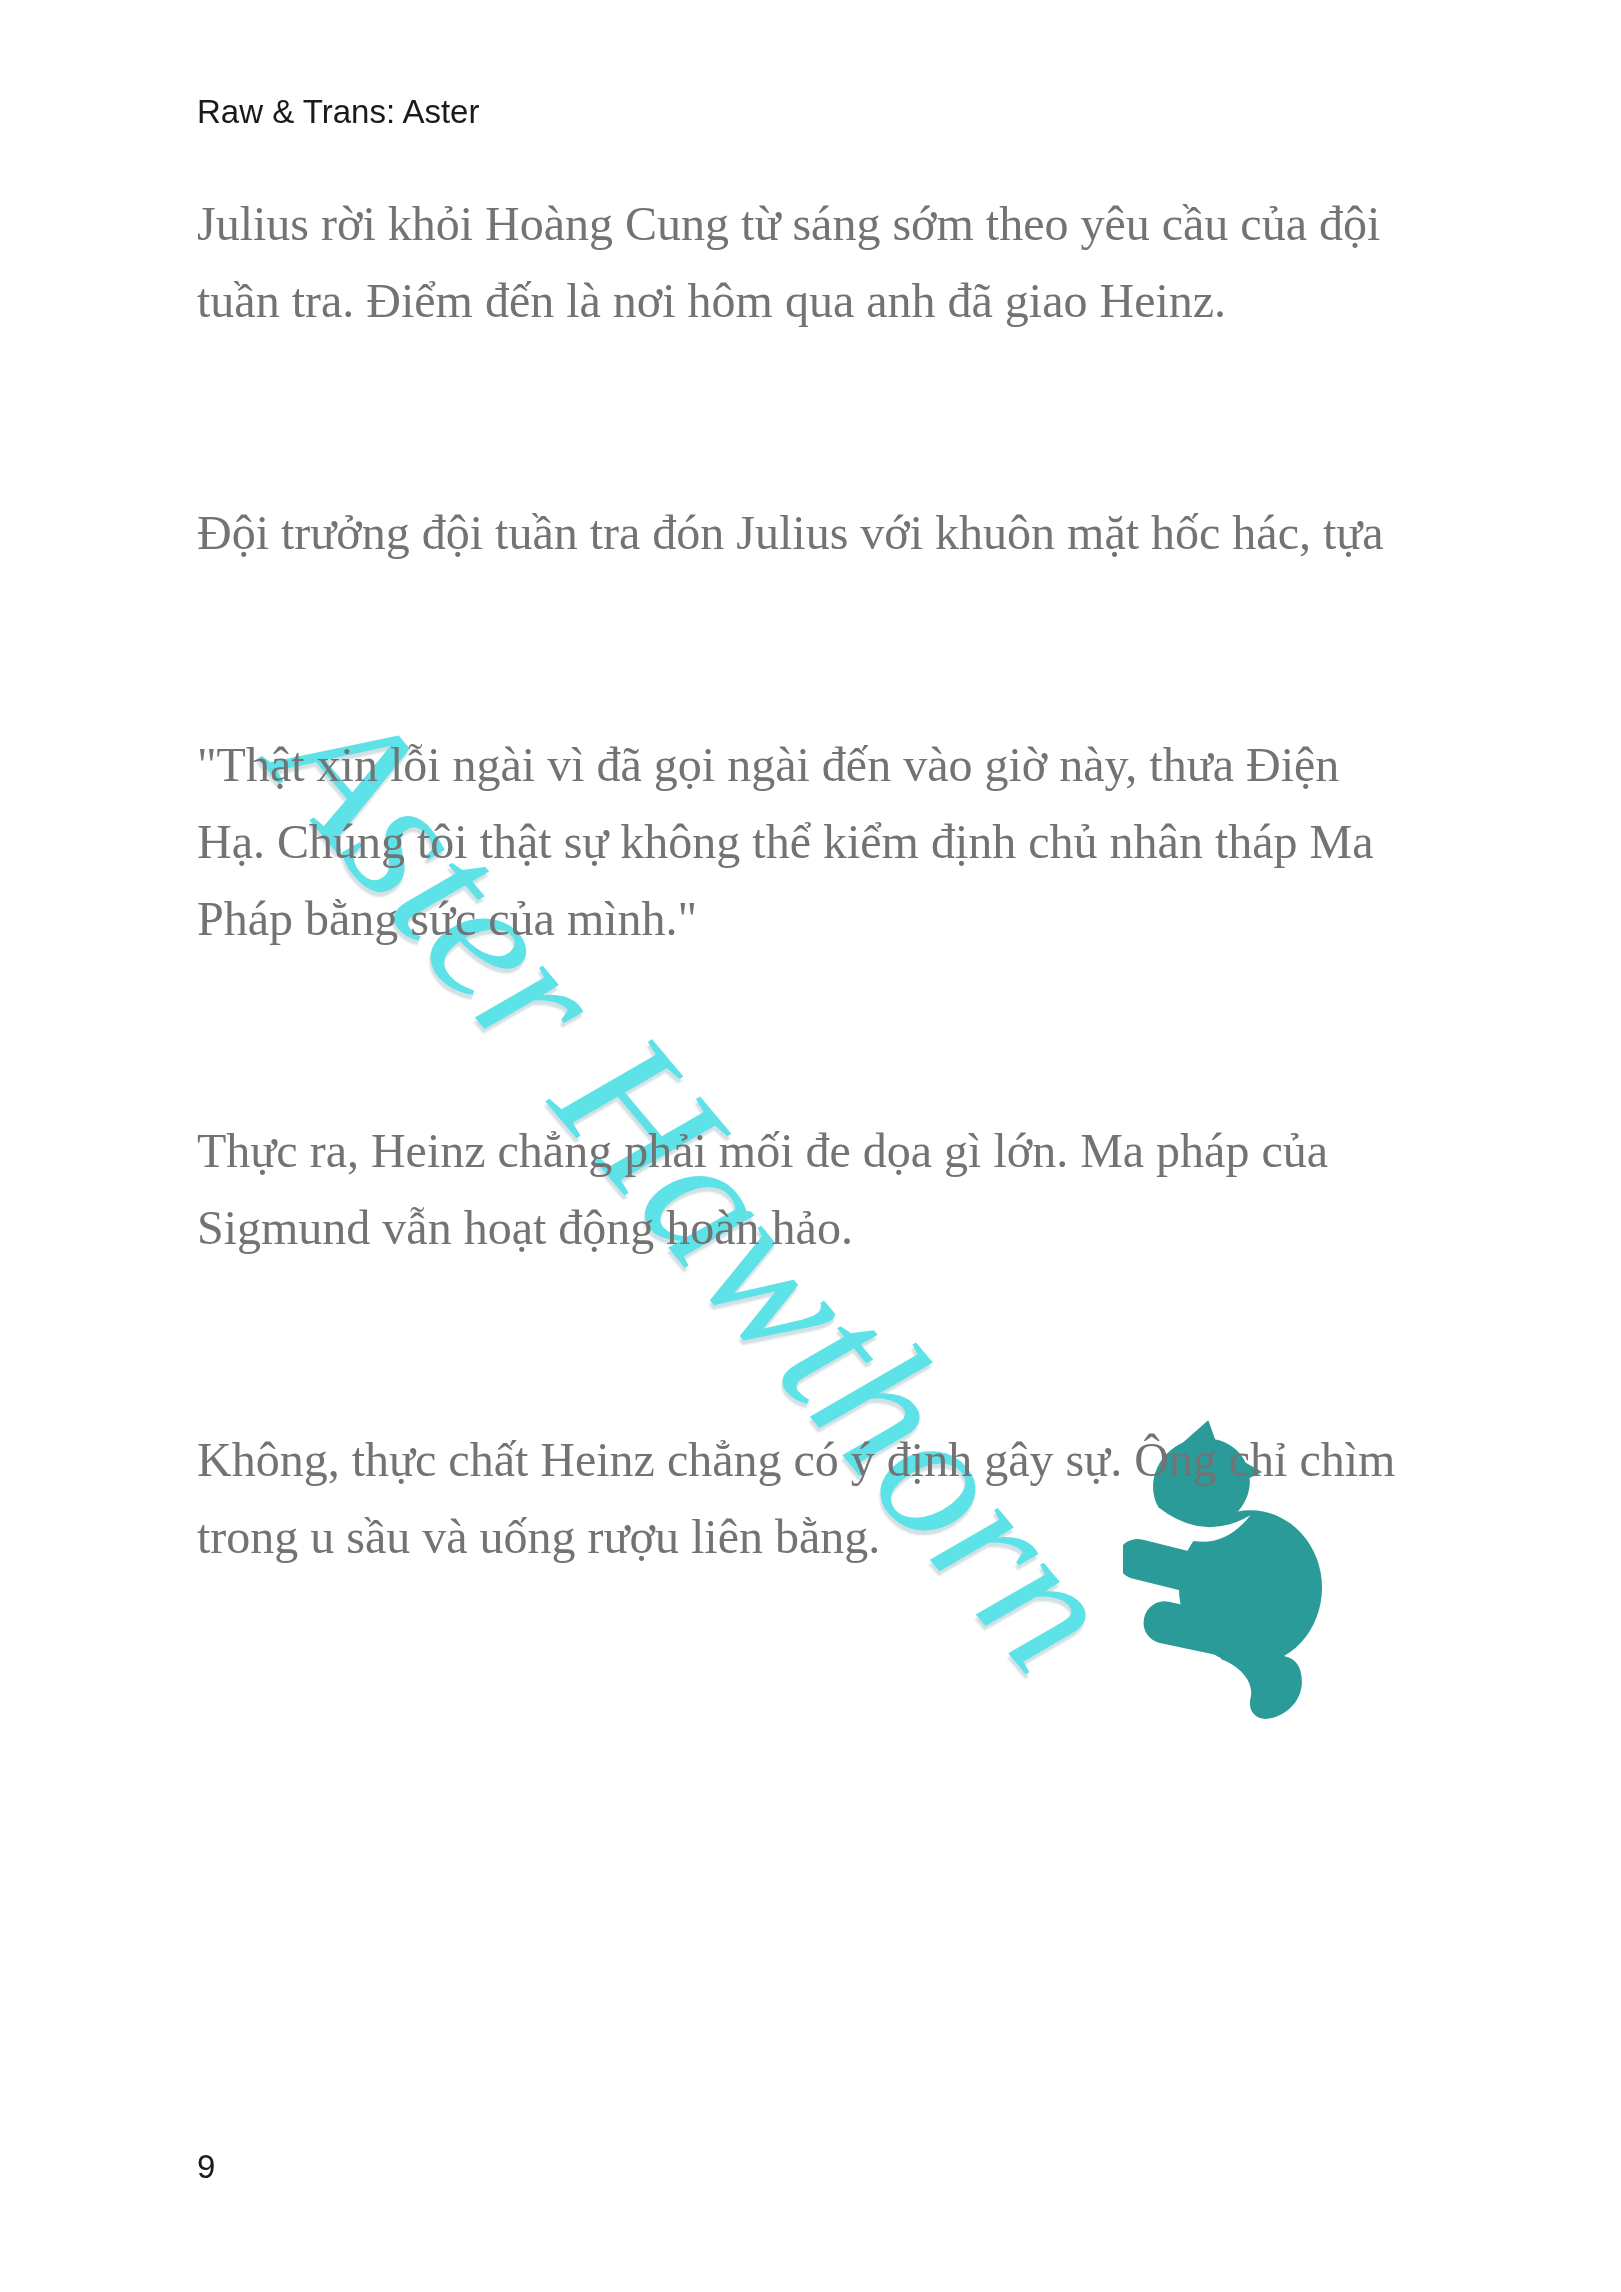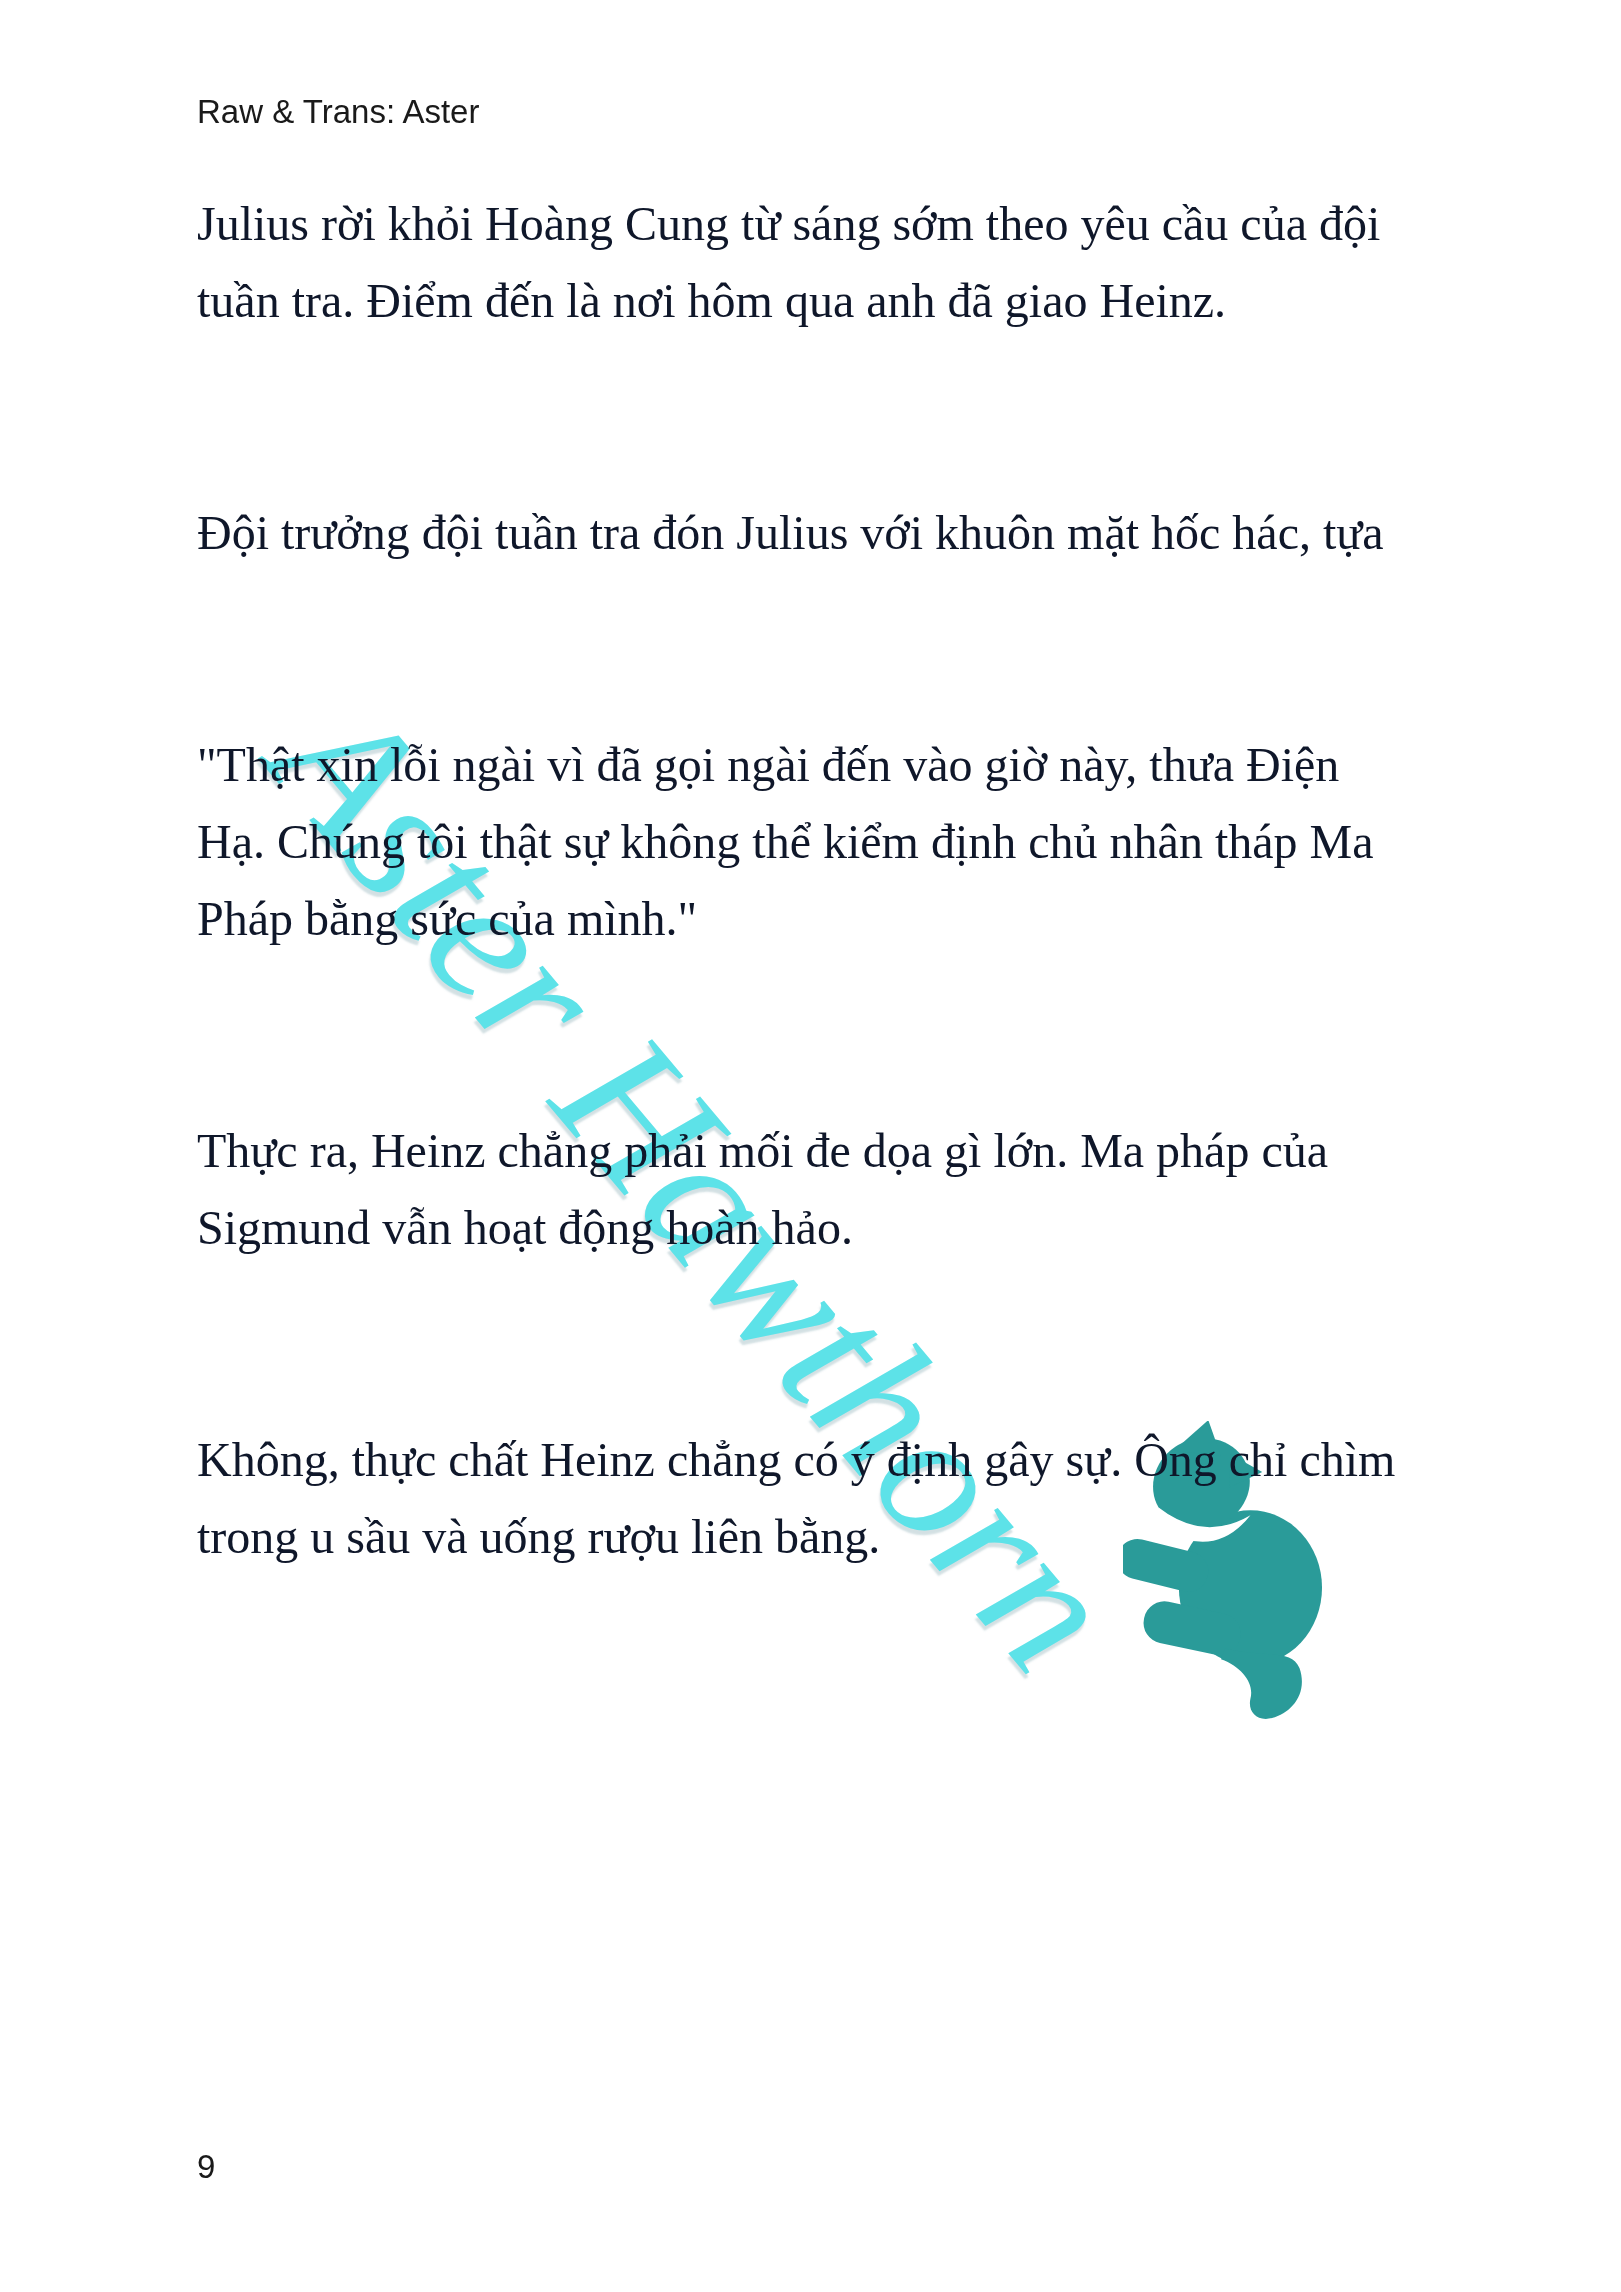--- a/index.html
+++ b/index.html
@@ -51,21 +51,21 @@
     position: absolute;
     left: 197px;
     top: 185px;
     width: 1245px;
     z-index: 2;
   }
   .para {
     margin: 0 0 155px 0;
     font-size: 48px;
     line-height: 77px;
-    color: #0f172a;
+    color: #737373;
   }
   .page-number {
     position: absolute;
     left: 197px;
     top: 2148px;
     font-family: "Liberation Sans", sans-serif;
     font-size: 33px;
     color: #1a1a1a;
     z-index: 3;
   }

